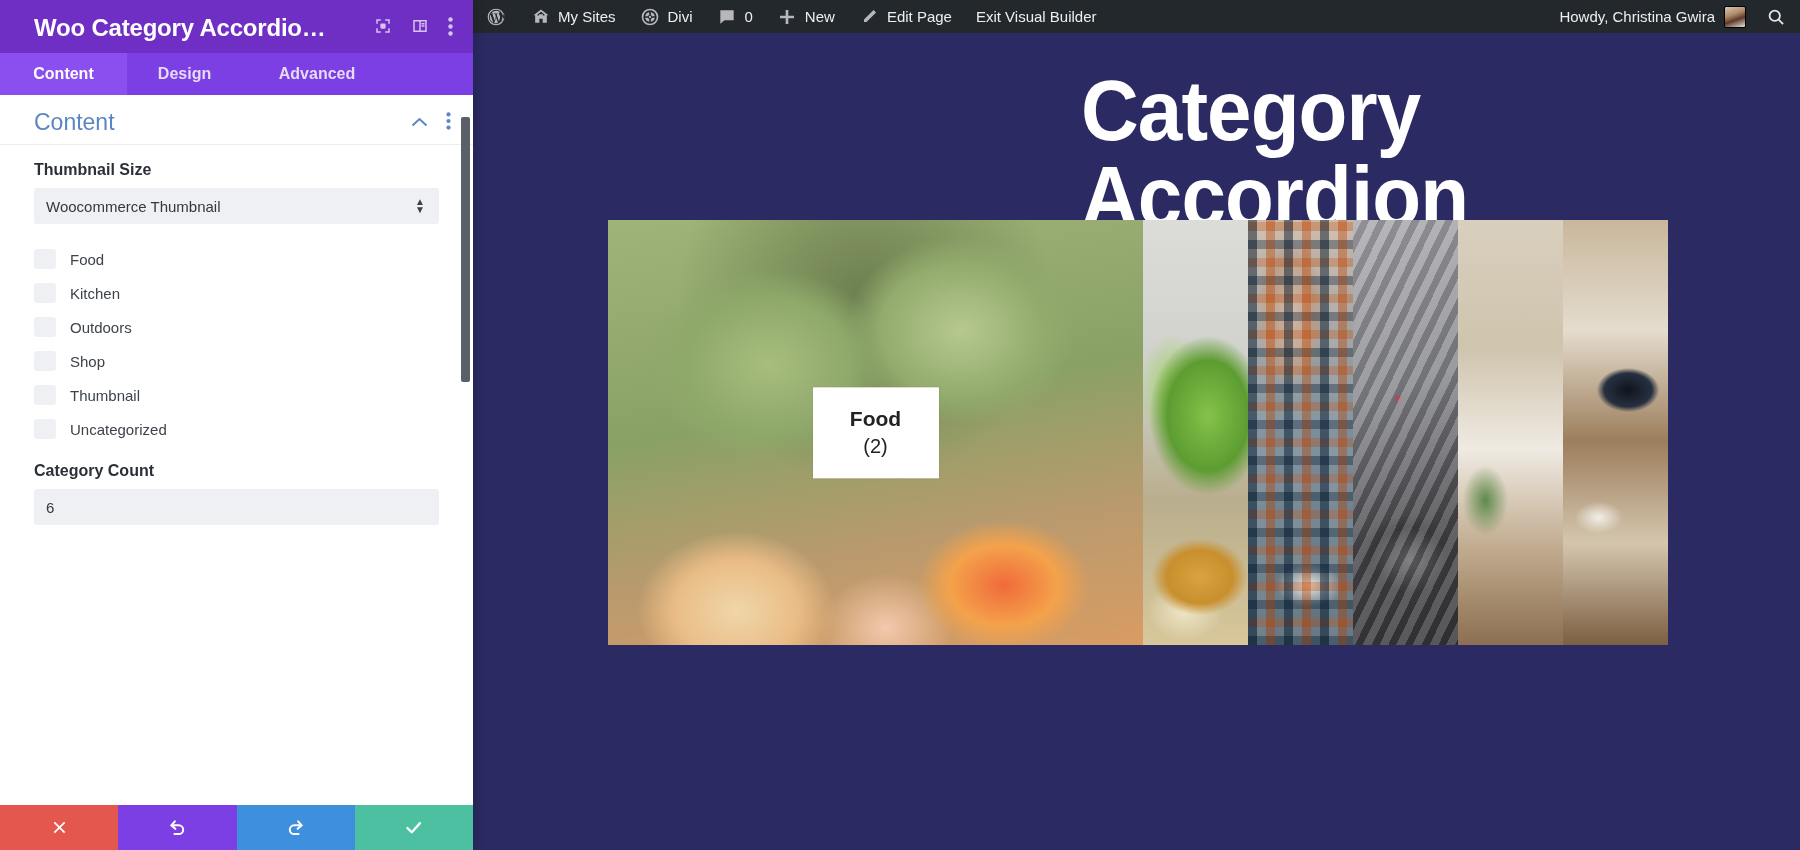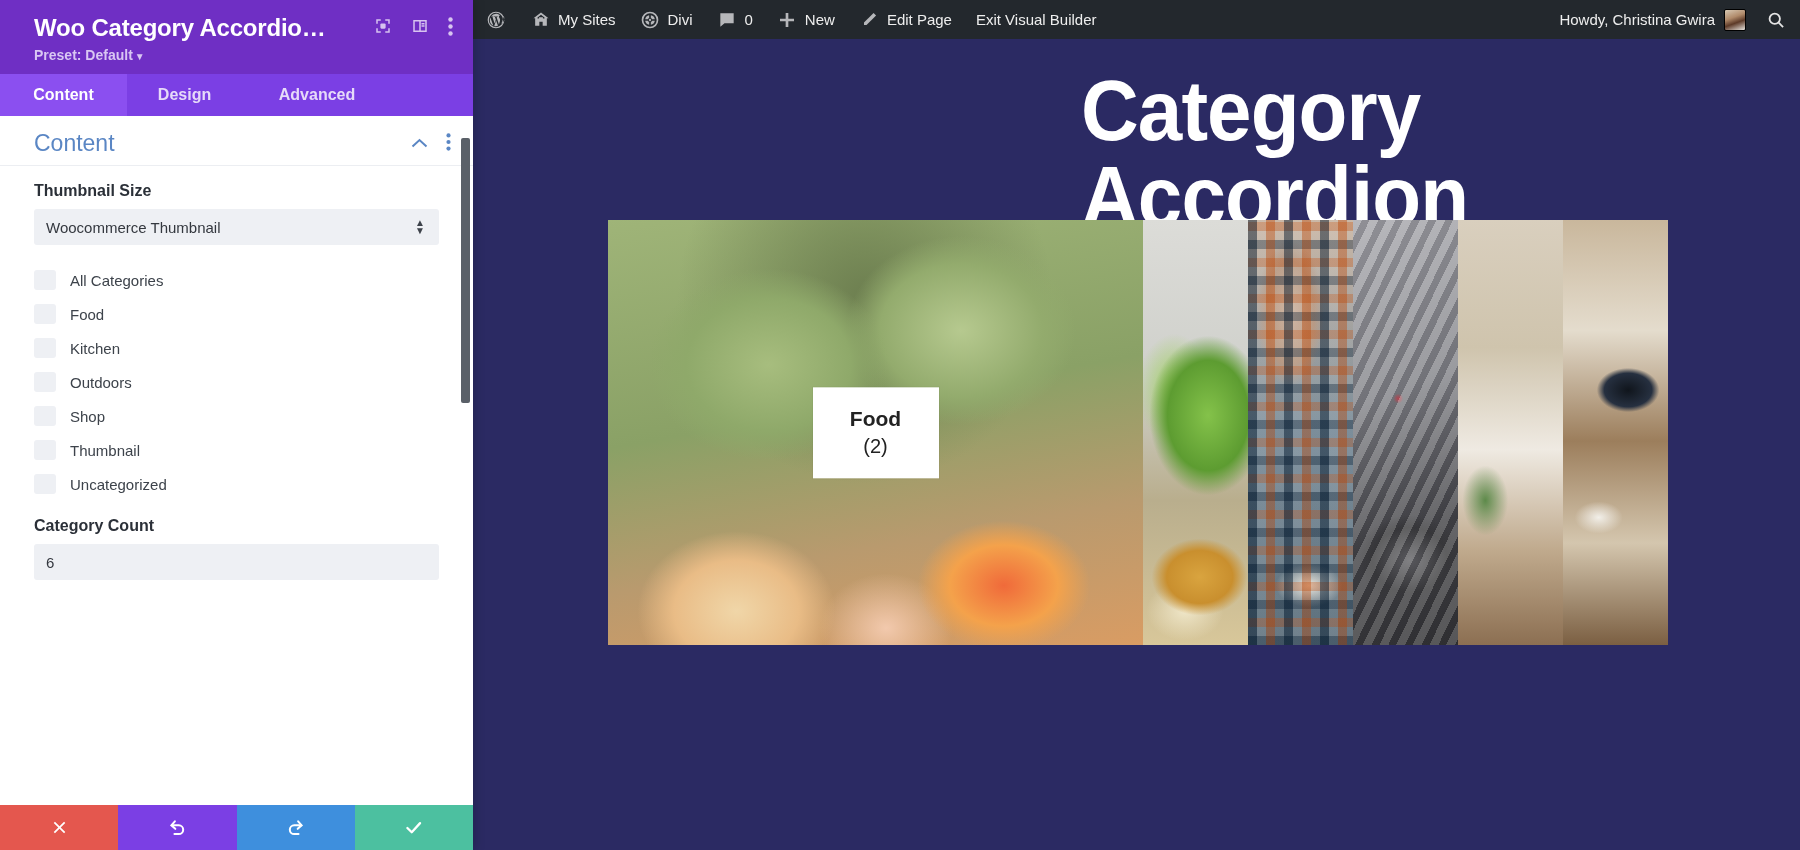--- a/index.html
+++ b/index.html
@@ -5,21 +5,21 @@
   * { margin:0; padding:0; box-sizing:border-box; }
   html, body {
     width:1800px; height:850px; overflow:hidden;
     font-family:"Liberation Sans", sans-serif;
     background:#2b2a63;
   }
   .screen { position:relative; width:1800px; height:850px; }
 
   
   .adminbar {
-    position:absolute; left:473px; top:0; width:1327px; height:39px;
+    position:absolute; left:473px; top:0; width:1327px; height:33px;
     background:#23282d; color:#eee;
     display:flex; align-items:center; font-size:15px; z-index:40;
   }
   .ab-item { display:flex; align-items:center; gap:7px; padding:0 12px; height:33px; color:#eee; white-space:nowrap; }
   .ab-item:first-child { padding-left:12px; }
   .ab-ico { display:inline-flex; align-items:center; justify-content:center; width:21px; height:21px; opacity:.92; }
   .ab-ico svg { width:20px; height:20px; fill:#c3c4c7; }
   .ab-right { margin-left:auto; display:flex; align-items:center; gap:0; padding-right:14px; }
   .avatar {
     width:22px; height:22px; margin-left:9px; border-radius:2px;
@@ -328,23 +328,20 @@
           </span>
           <span>
             <svg width="5" height="19" viewBox="0 0 5 19">
                 <circle cx="2.5" cy="2.5" r="2.2"></circle>
                 <circle cx="2.5" cy="9.5" r="2.2"></circle>
                 <circle cx="2.5" cy="16.5" r="2.2"></circle>
               </svg>
           </span>
         </div>
       </div>
-      <div class="sp-preset">
-        <span>Preset: Default</span><span class="caret">▼</span>
-      </div>
     </div>
 
     <div class="sp-tabs">
       <div class="sp-tab active">Content</div>
       <div class="sp-tab">Design</div>
       <div class="sp-tab">Advanced</div>
     </div>
 
     <div class="sp-body">
       <div class="sp-scroll">
@@ -375,24 +372,20 @@
               <span>Woocommerce Thumbnail</span>
             </div>
             <span class="select-arrows">▲<br>▼</span>
           </div>
         </div>
 
         <div class="field">
           <div class="chk-list">
             <div class="chk-row">
               <span class="chk-box"></span>
-              <span class="chk-label">All Categories</span>
-            </div>
-            <div class="chk-row">
-              <span class="chk-box"></span>
               <span class="chk-label">Food</span>
             </div>
             <div class="chk-row">
               <span class="chk-box"></span>
               <span class="chk-label">Kitchen</span>
             </div>
             <div class="chk-row">
               <span class="chk-box"></span>
               <span class="chk-label">Outdoors</span>
             </div>

